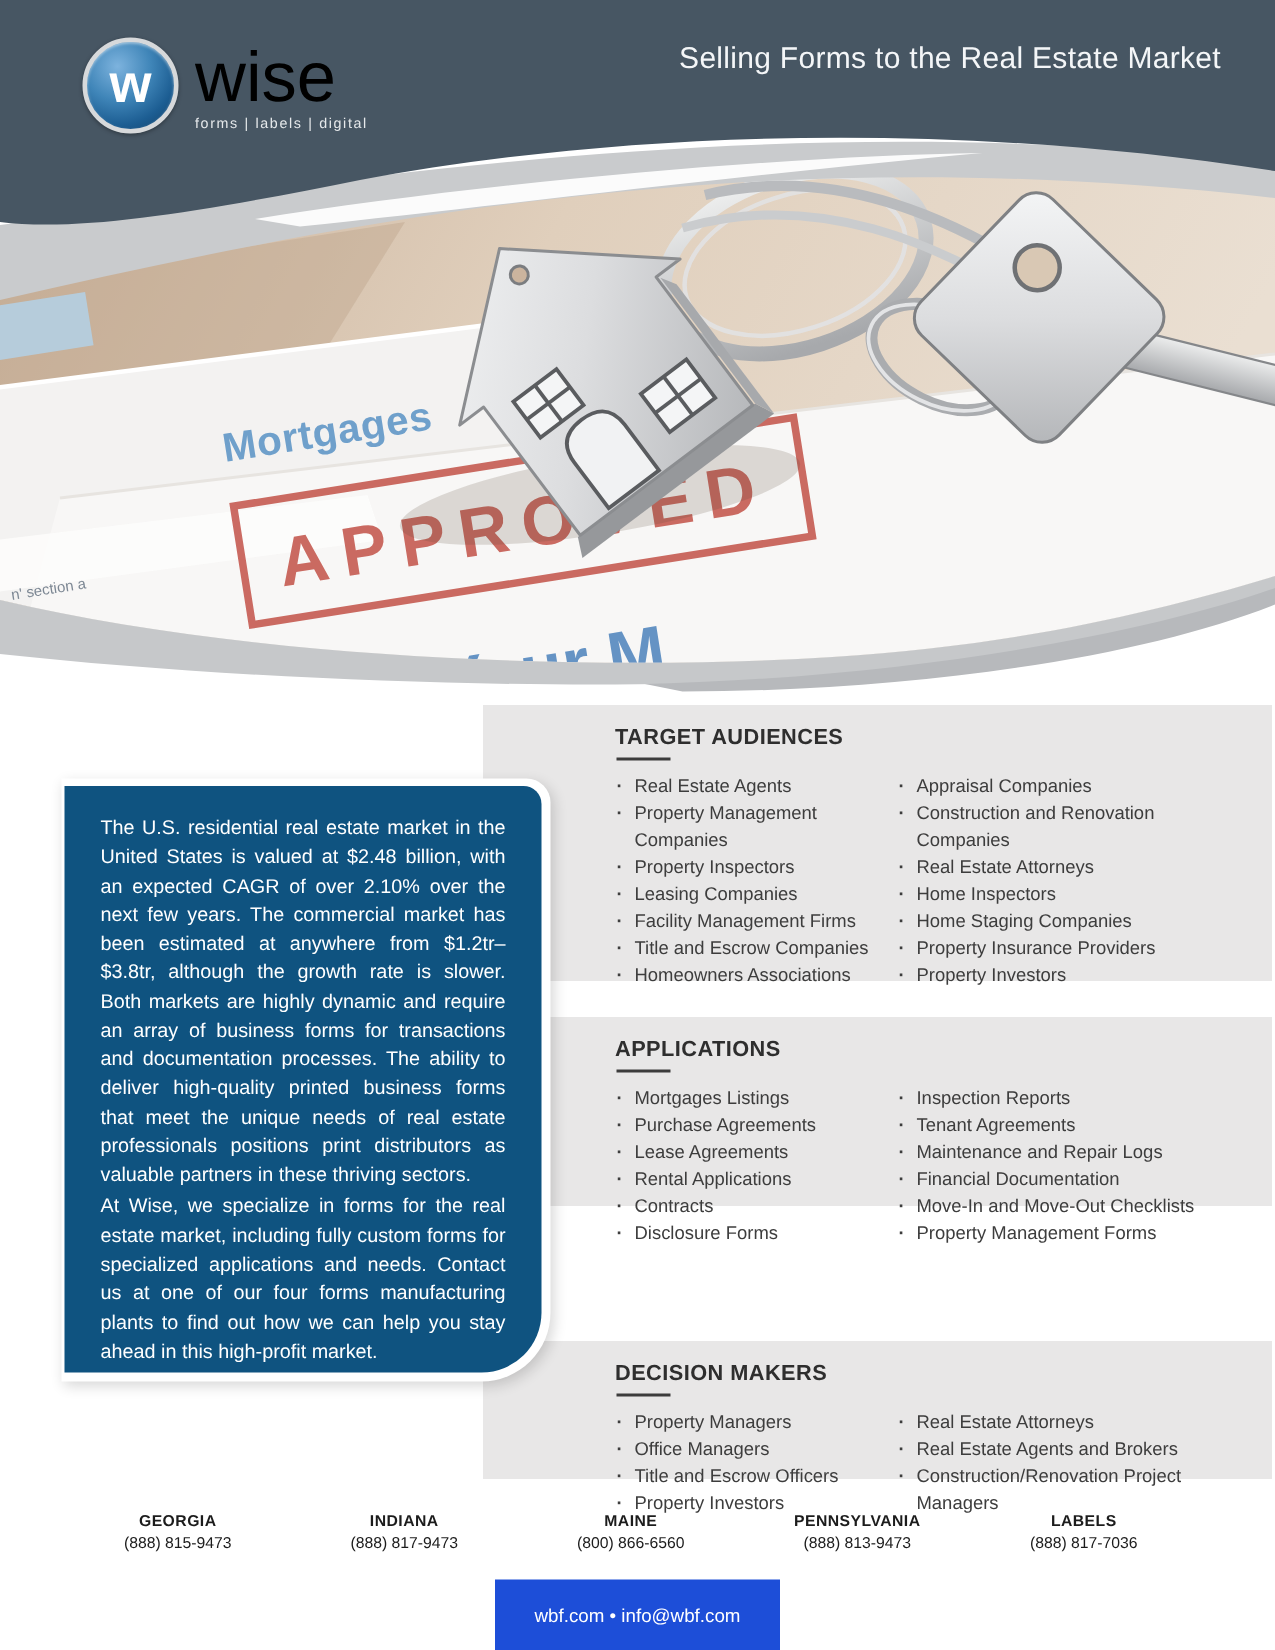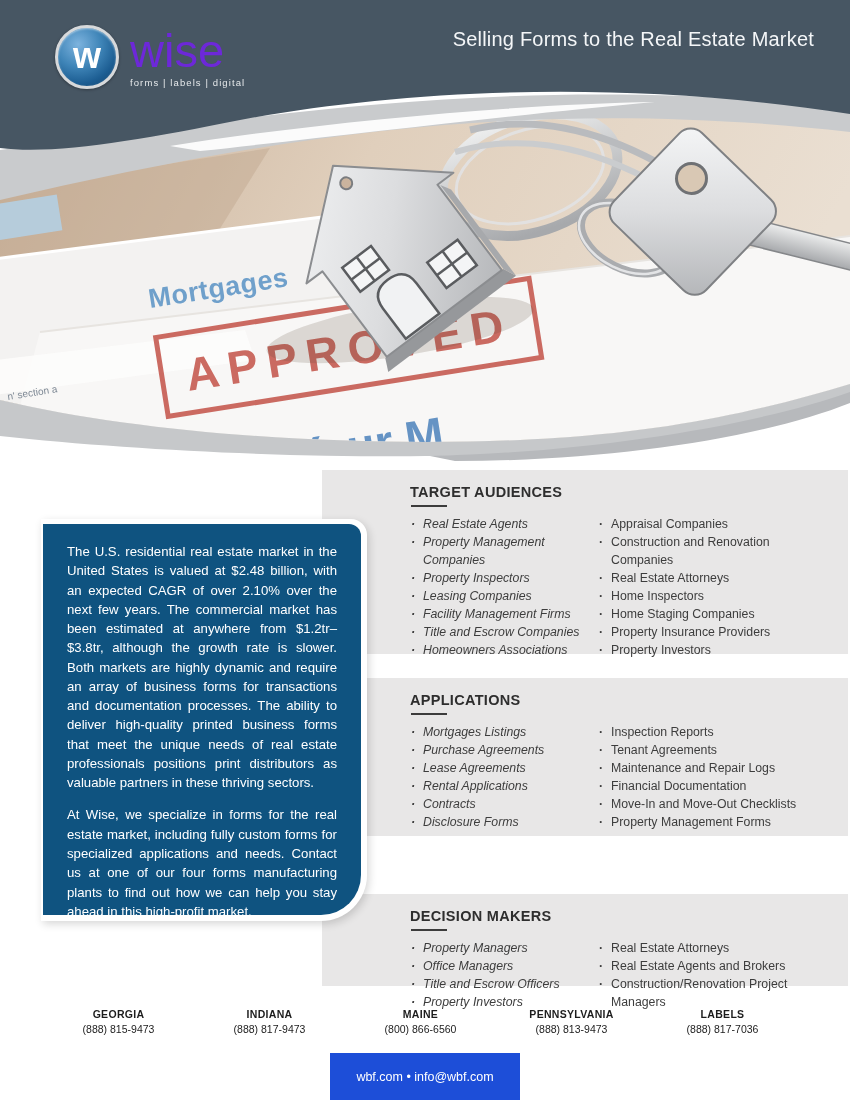--- a/index.html
+++ b/index.html
@@ -11,46 +11,46 @@
   .hero-svg { position:absolute; left:0; top:0; z-index:1; }
 
   
   .logo { position:absolute; left:55px; top:25px; z-index:5; display:flex; align-items:flex-start; }
   .logo-badge { width:64px; height:64px; border-radius:50%;
     background: radial-gradient(circle at 35% 28%, #7db3de 0%, #3f85b8 40%, #1c5d92 70%, #123f66 100%);
     border:3px solid #d7d9db; box-shadow: 0 1px 3px rgba(0,0,0,.35), inset 0 1px 2px rgba(255,255,255,.5);
     display:flex; align-items:center; justify-content:center; }
   .logo-letter { color:#fff; font-size:36px; font-weight:700; line-height:1; margin-top:-3px; }
   .logo-word-wrap { margin-left:11px; margin-top:2px; }
-  .logo-word { color:#6d28d9; font-size:47px; line-height:1; letter-spacing:0px; font-weight:400; }
+  .logo-word { color:#000000; font-size:47px; line-height:1; letter-spacing:0px; font-weight:400; }
   .logo-tagline { color:#e6e9eb; font-size:9.5px; letter-spacing:1.1px; margin-top:3px; text-align:center; }
 
   
   .header-title { position:absolute; right:36px; top:28px; z-index:5; color:#f4f6f8; font-size:20px; font-weight:400; letter-spacing:.2px; }
 
   
   .callout { position:absolute; left:41px; top:519px; width:326px; height:402px; z-index:4;
     background:#ffffff; border-radius:0 16px 46px 0; padding:5px 6px 6px 2px;
     box-shadow:2px 3px 9px rgba(0,0,0,.16); }
   .callout-blue { width:100%; height:100%; background:#0f5380; border-radius:0 12px 40px 0;
     padding:18px 24px; color:#ffffff; font-size:13.2px; line-height:1.46; text-align:justify; }
   .callout-blue p { margin:0; }
-  .callout-blue p + p { margin-top:13px; }
+  .callout-blue p + p { margin-top:2px; }
 
   
   .panel { position:absolute; left:322px; width:526px; background:#e8e7e7; z-index:2; }
   #panel-0 { top:470px; height:184px; }
-  #panel-1 { top:678px; height:158px; }
+  #panel-1 { top:678px; height:126px; }
   #panel-2 { top:894px; height:92px; }
   .panel-inner { padding:14px 16px 0 88px; }
   .panel h2 { margin:0; font-size:14.5px; font-weight:700; color:#2e2e2e; letter-spacing:.3px; }
   .rule { width:36px; height:2px; background:#3c3c3c; margin:5px 0 8px 1px; }
   .cols { display:flex; }
   .cols ul { list-style:none; margin:0; padding:0; font-size:12.3px; color:#3d3d3d; line-height:18px; }
-  .cols ul.c1 { width:188px; flex:none;font-style:italic; }
+  .cols ul.c1 { width:188px; flex:none; }
   .cols ul.c2 { flex:1; }
   .cols li { position:relative; padding-left:13px; }
   .cols li::before { content:"·"; position:absolute; left:1px; top:0; font-weight:700; color:#3d3d3d; }
 
   
   .footer { position:absolute; top:1008px; left:53px; width:735px; display:flex; z-index:2;gap:20px; }
   .loc { flex:1; text-align:center; }
   .loc-name { font-size:10.5px; font-weight:700; letter-spacing:.3px; color:#1c1c1c; }
   .loc-phone { font-size:10.5px; color:#1c1c1c; margin-top:3px; }
   .contact { position:absolute; left:330px; top:1053px; width:190px; height:47px; background:#1d4ed8;

